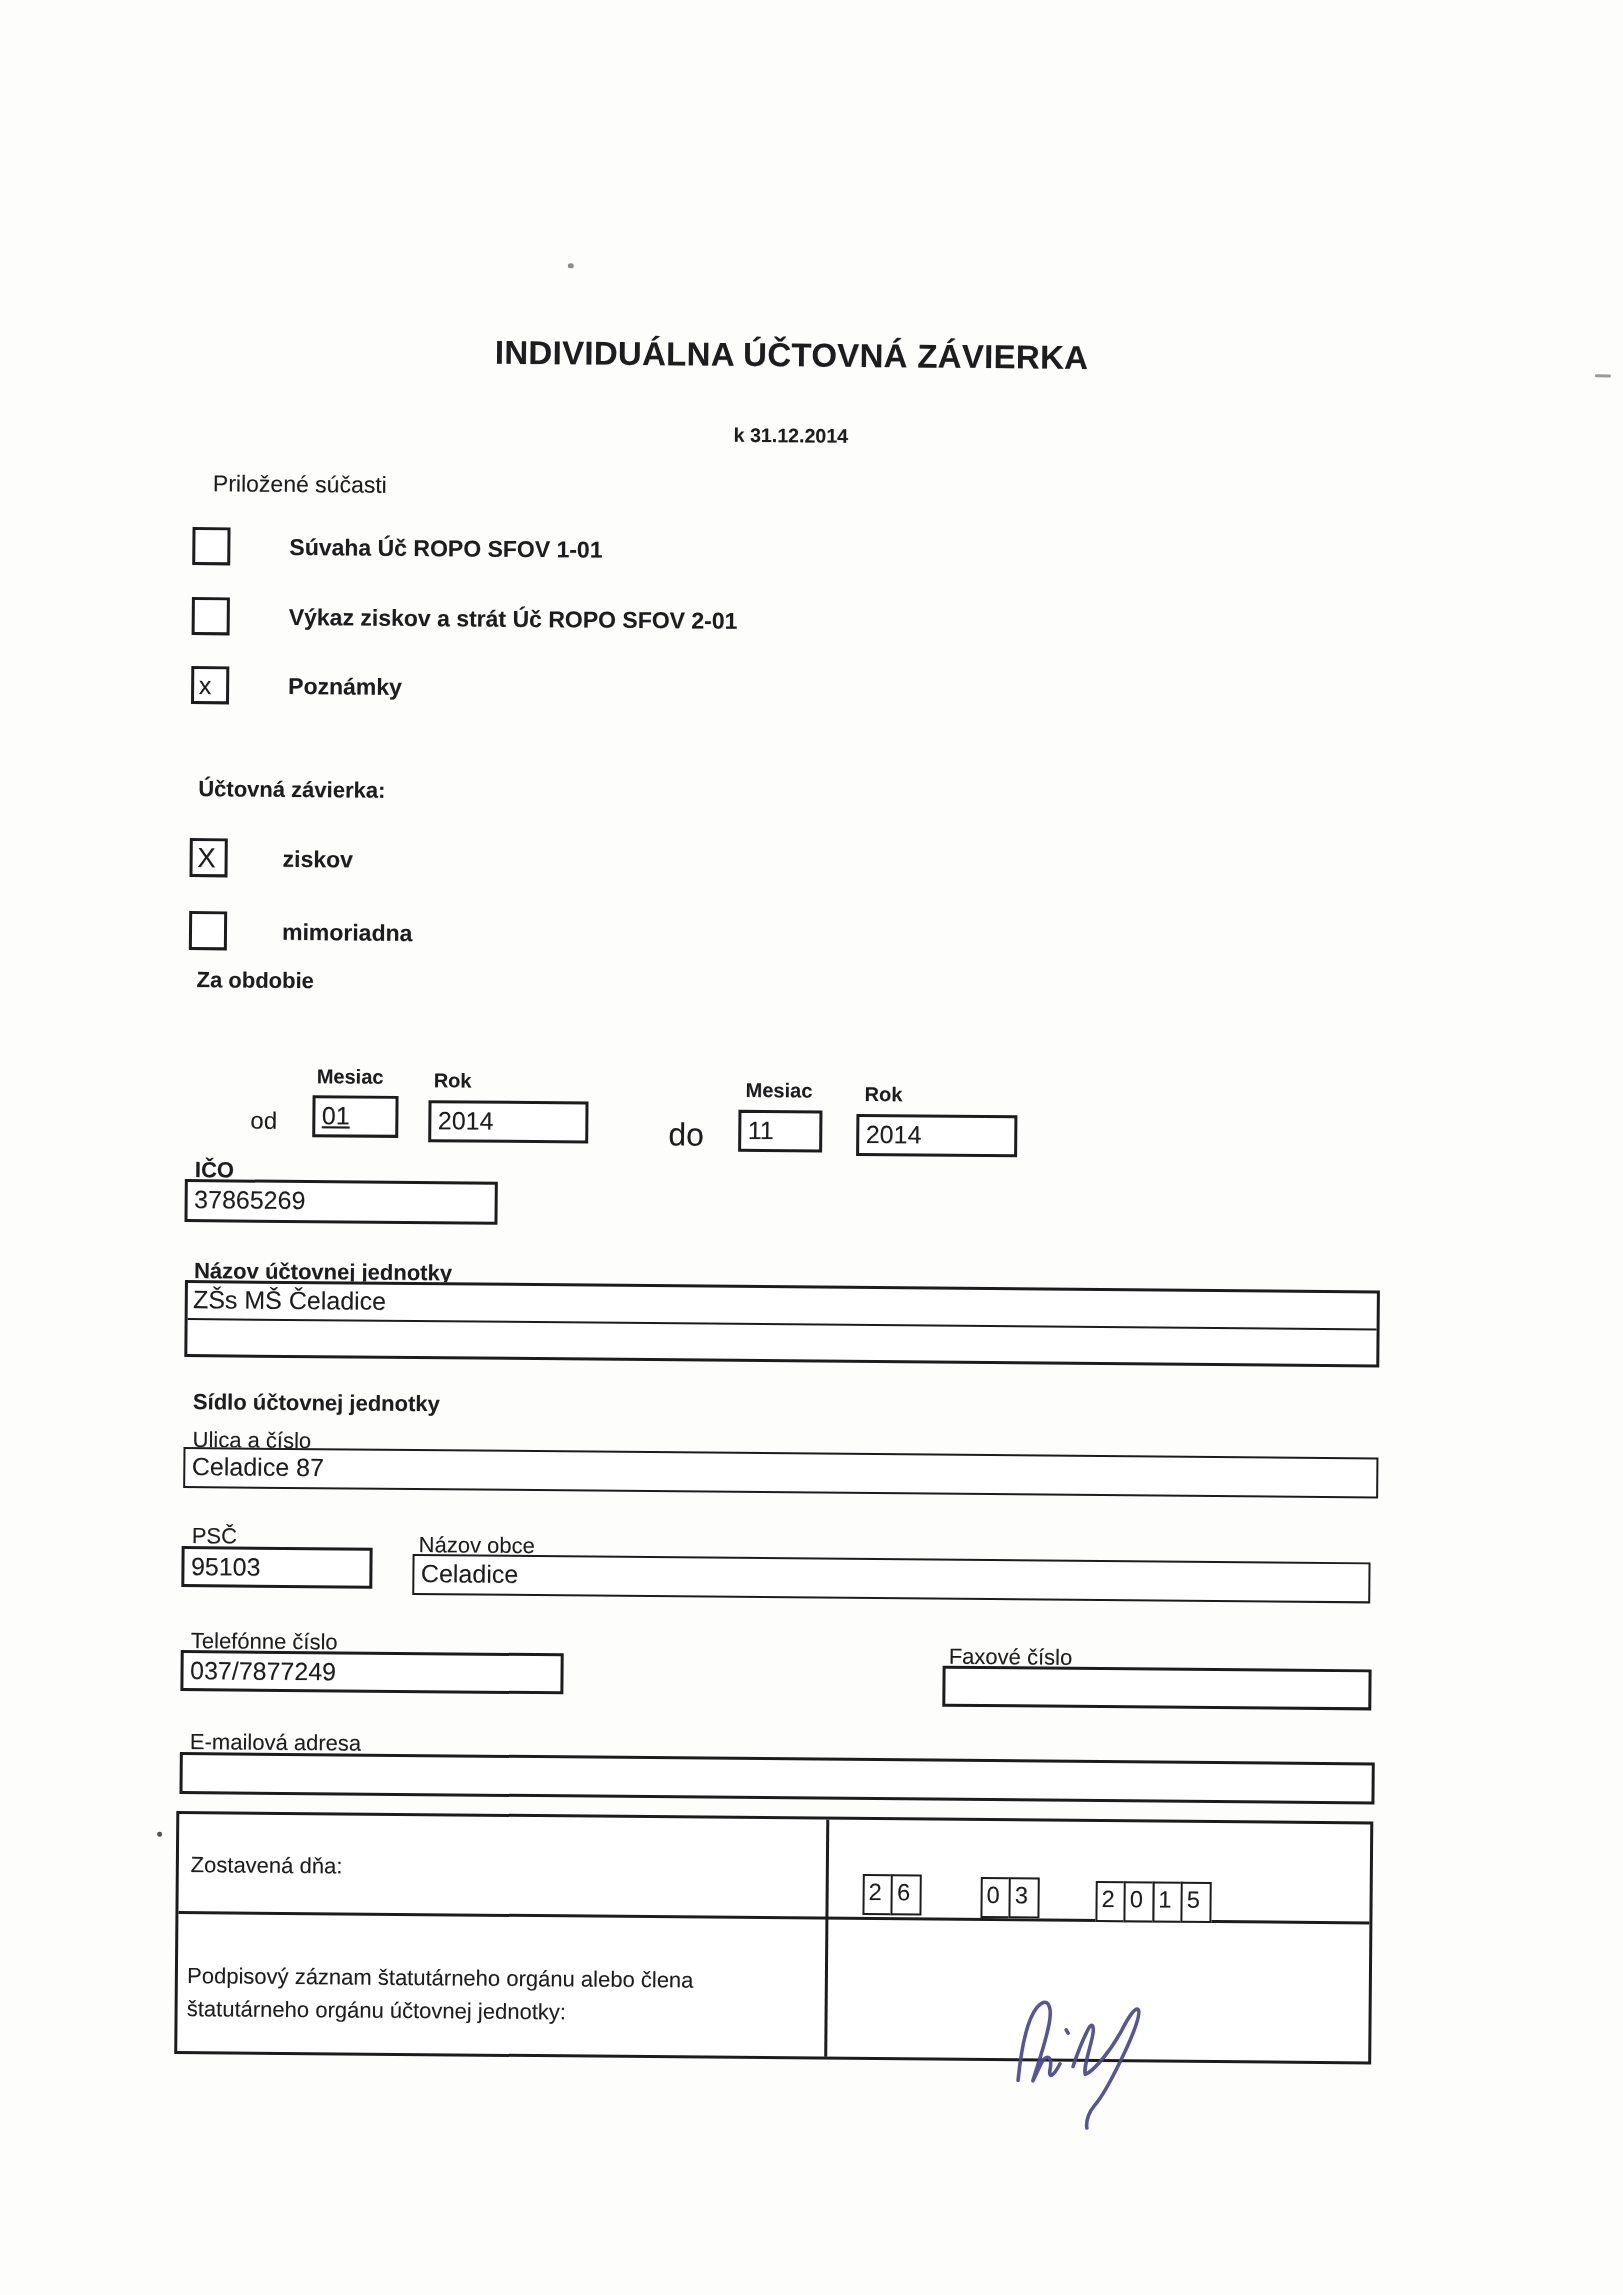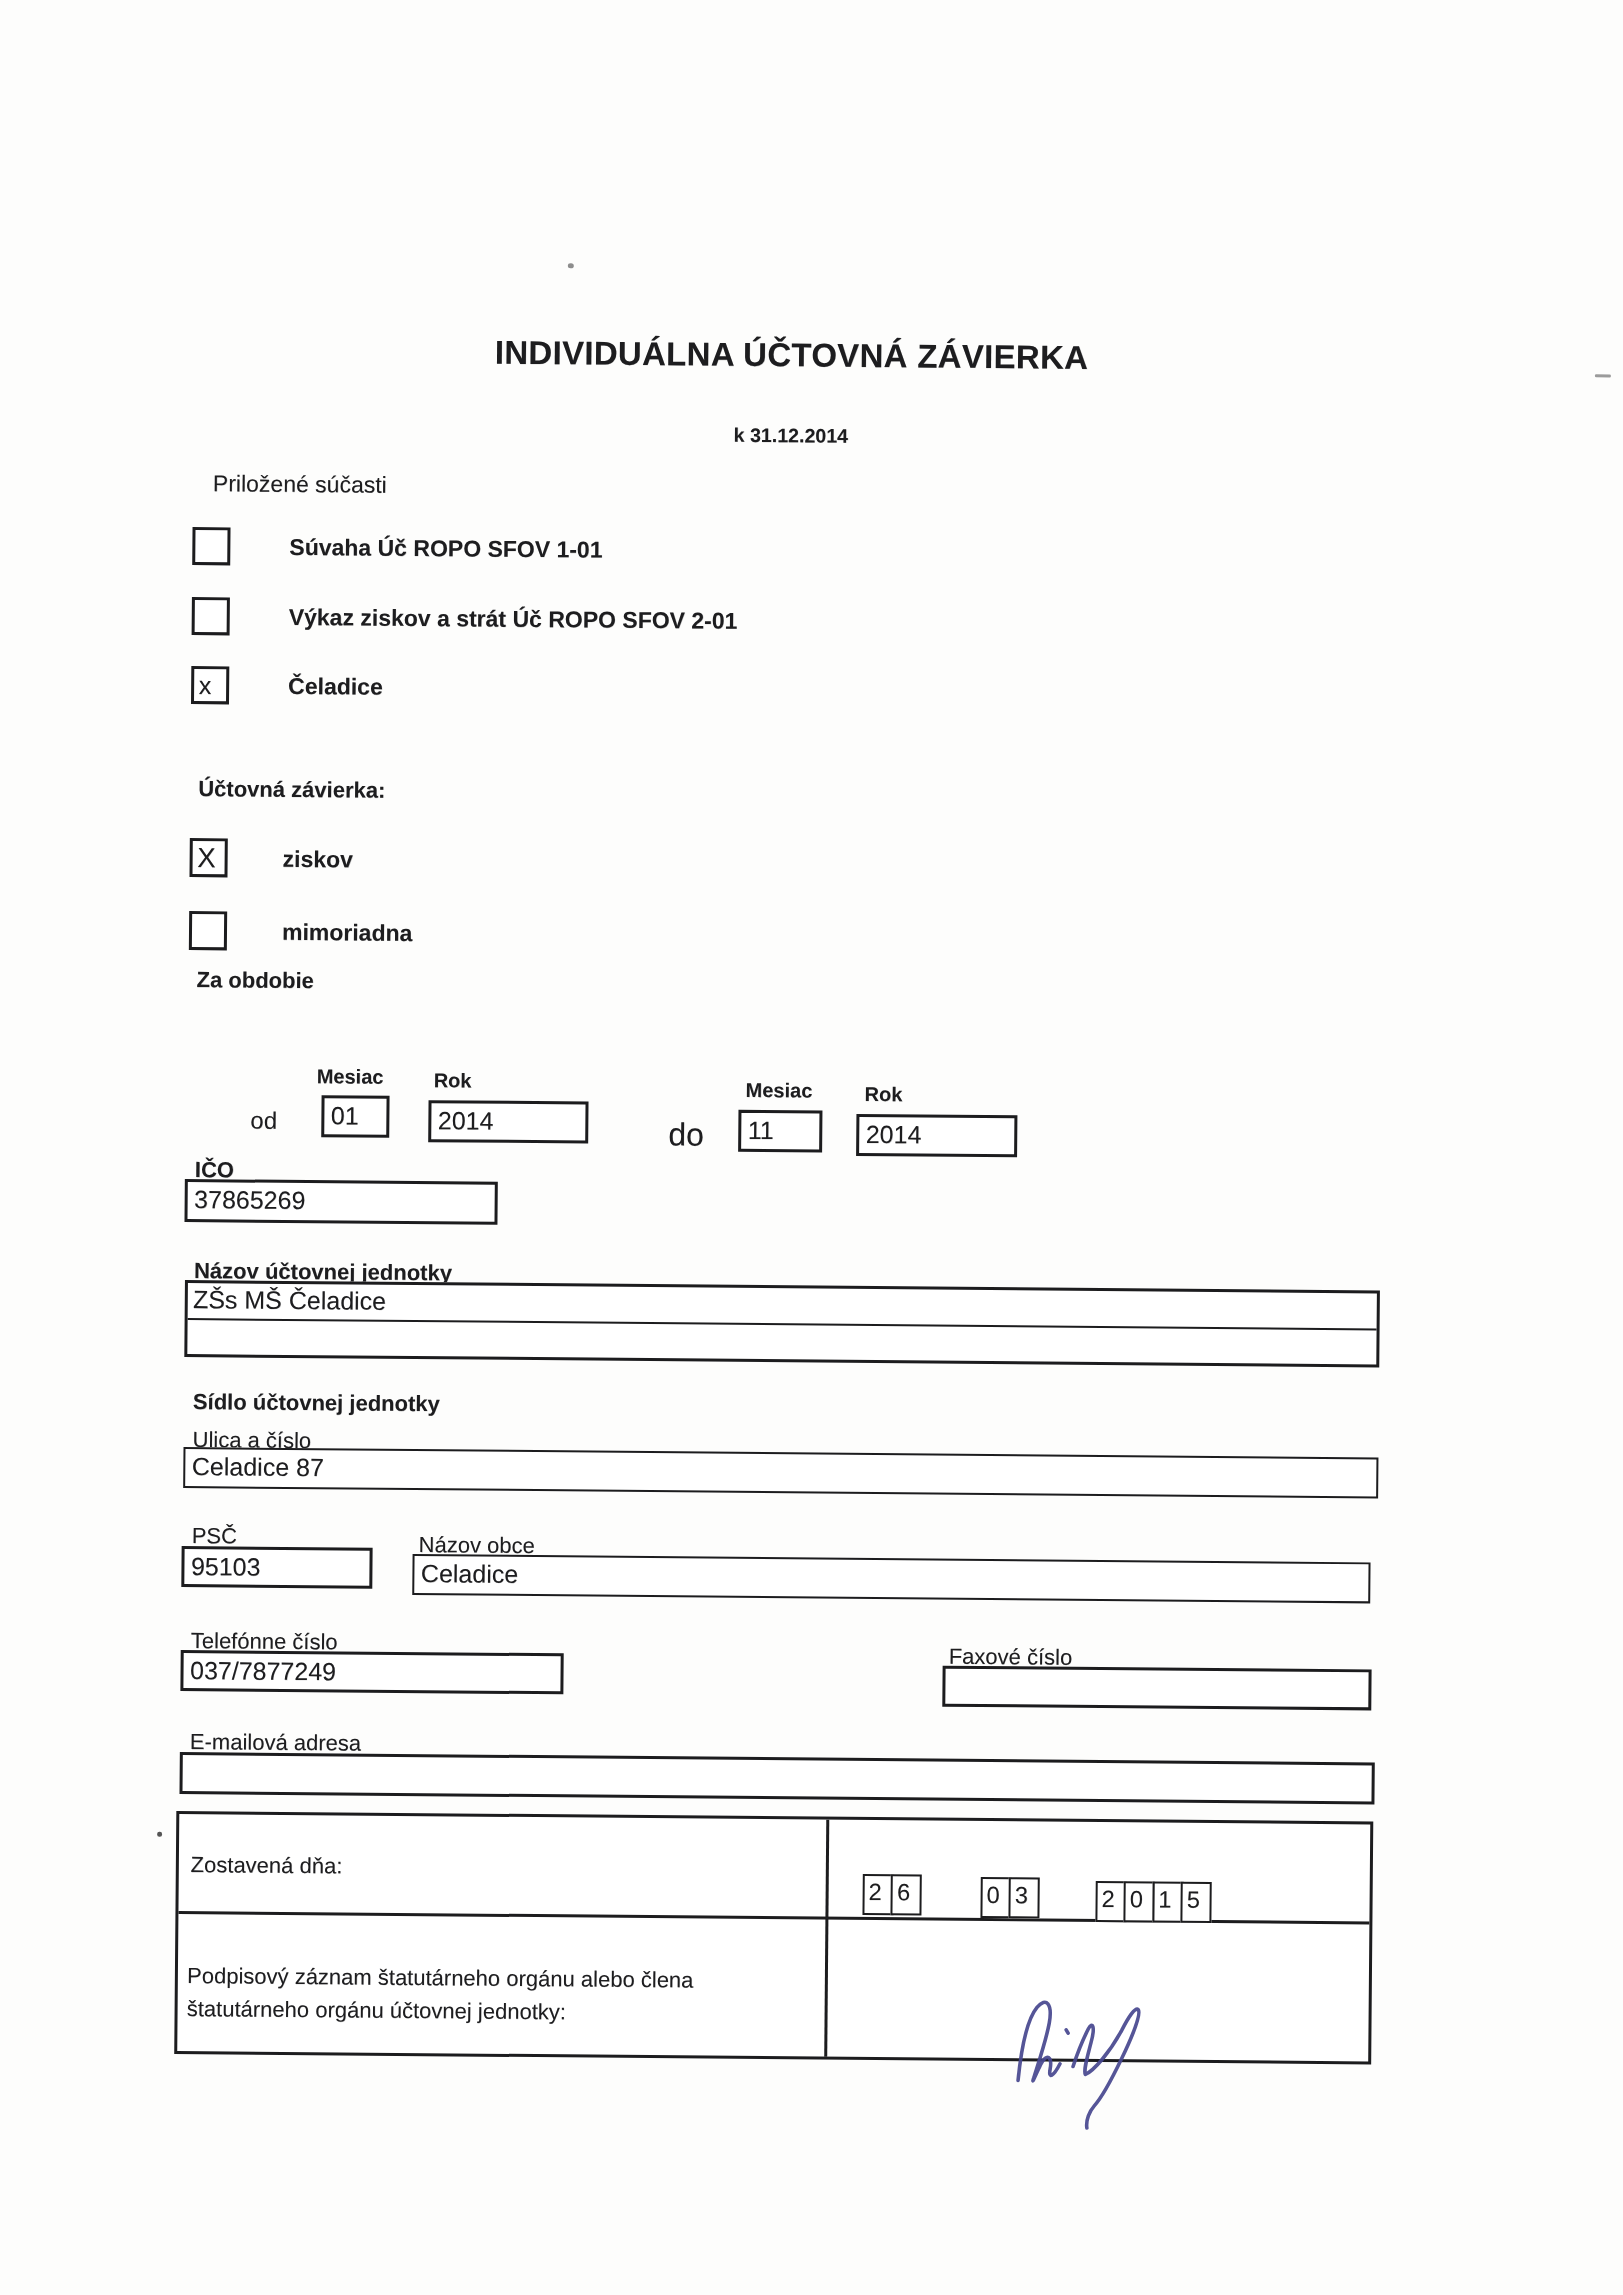--- a/index.html
+++ b/index.html
@@ -83,40 +83,40 @@
   <div class="abs cb-lab" style="left:285px;top:527px;">Súvaha Úč ROPO SFOV 1-01</div>
 
   <div class="abs cb" style="left:188px;top:597px;">
     <span></span>
   </div>
   <div class="abs cb-lab" style="left:285px;top:597px;">Výkaz ziskov a strát Úč ROPO SFOV 2-01</div>
 
   <div class="abs cb" style="left:188px;top:666px;">
     <span>x</span>
   </div>
-  <div class="abs cb-lab" style="left:285px;top:666px;">Čeladice</div>
+  <div class="abs cb-lab" style="left:285px;top:666px;">Poznámky</div>
 
   <div class="abs lbl-b" style="left:196px;top:776px;">Účtovná závierka:</div>
 
   <div class="abs cb" style="left:188px;top:838px;height:39px;font-size:27.5px;">
     <span>X</span>
   </div>
   <div class="abs cb-lab" style="left:281px;top:839px;line-height:39px;">ziskov</div>
 
   <div class="abs cb" style="left:188px;top:911px;height:39px;">
     <span></span>
   </div>
   <div class="abs cb-lab" style="left:281px;top:912px;line-height:39px;">mimoriadna</div>
 
   <div class="abs lbl-b" style="left:196px;top:967px;">Za obdobie</div>
 
   <div class="abs lbl-sm" style="left:317px;top:1064px;">Mesiac</div>
   <div class="abs lbl-sm" style="left:434px;top:1067px;">Rok</div>
   <div class="abs lbl" style="left:251px;top:1106px;font-size:24px;">od</div>
-  <div class="abs field" style="left:322px;top:1094px;width:68px;height:42px;">01</div>
+  <div class="abs field" style="left:313px;top:1094px;width:86px;height:42px;text-decoration:underline;">01</div>
   <div class="abs field" style="left:429px;top:1098px;width:160px;height:42px;">2014</div>
 
   <div class="abs lbl" style="left:669px;top:1112px;font-size:32px;">do</div>
   <div class="abs lbl-sm" style="left:746px;top:1074px;">Mesiac</div>
   <div class="abs lbl-sm" style="left:865px;top:1077px;">Rok</div>
   <div class="abs field" style="left:739px;top:1105px;width:84px;height:42px;">11</div>
   <div class="abs field" style="left:857px;top:1108px;width:161px;height:42px;">2014</div>
 
   <div class="abs lbl-b" style="left:196px;top:1157px;">IČO</div>
   <div class="abs field" style="left:186px;top:1179px;width:313px;height:43px;">37865269</div>

